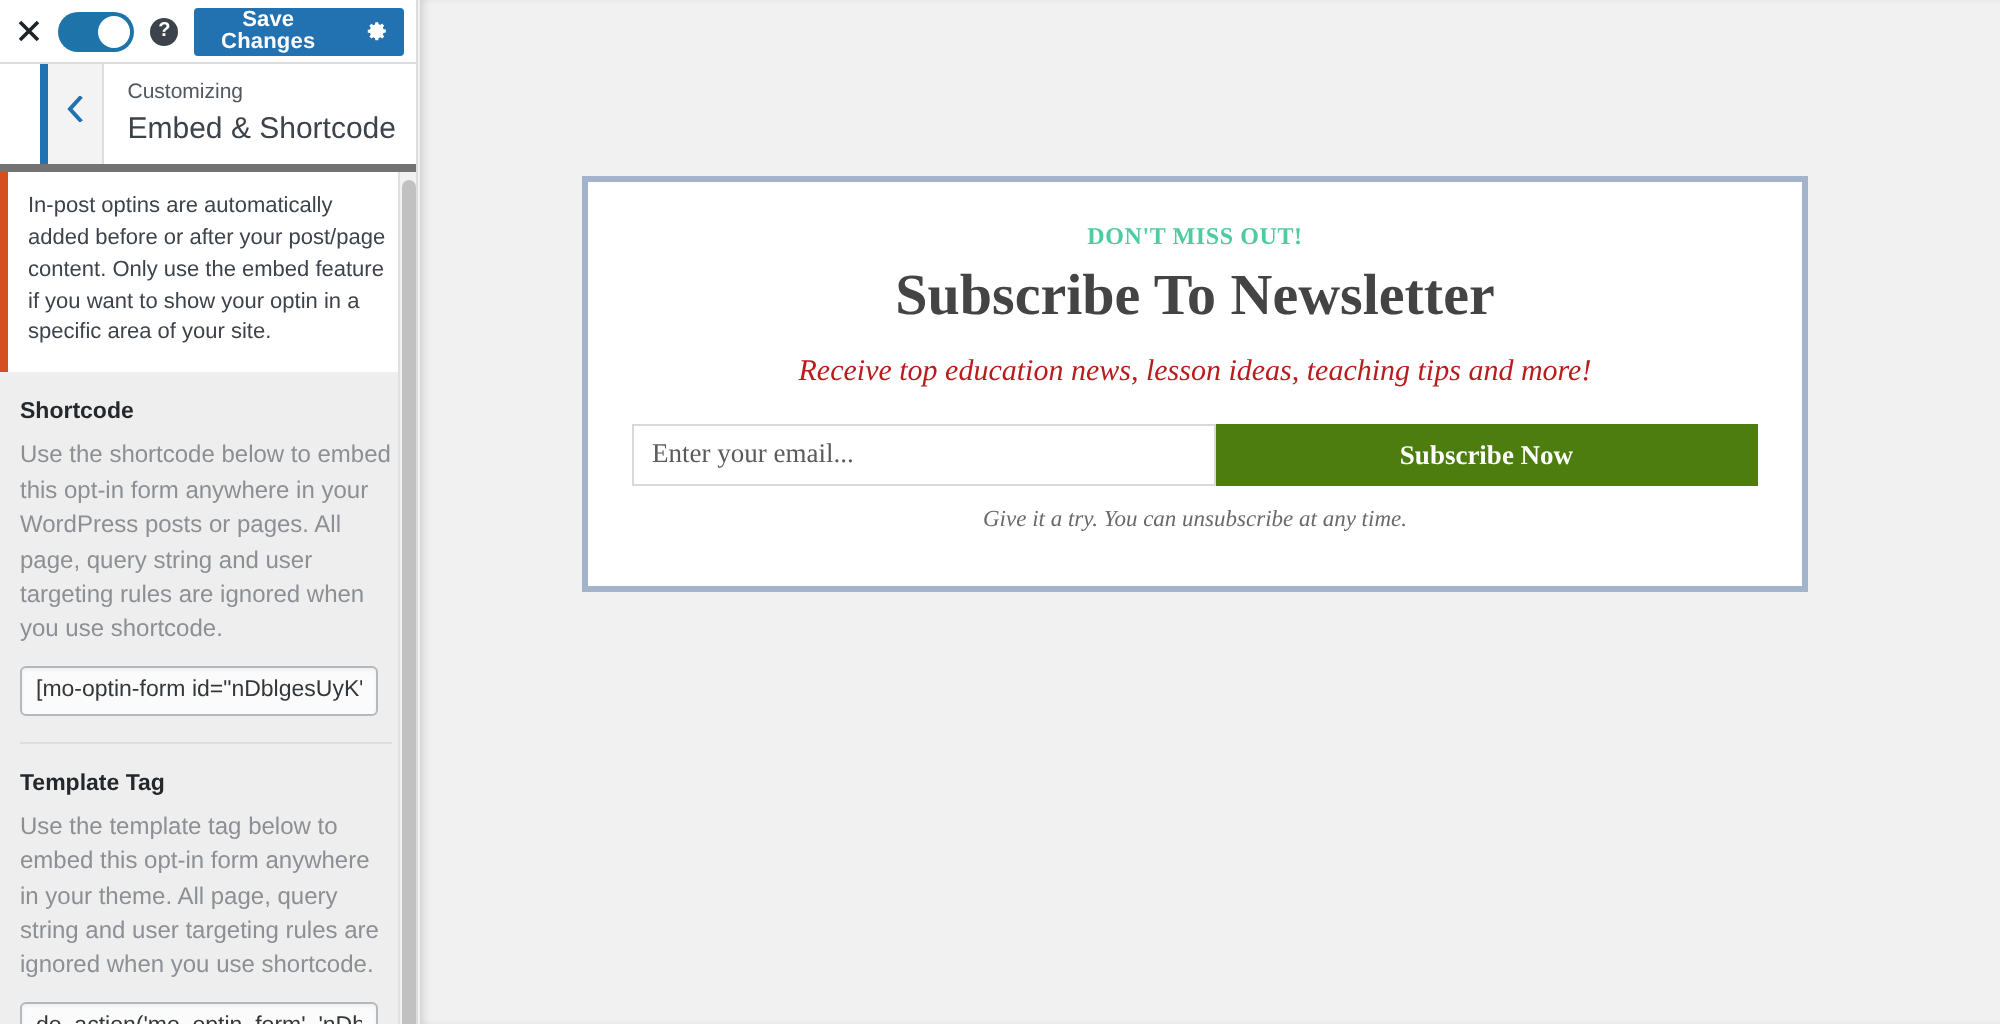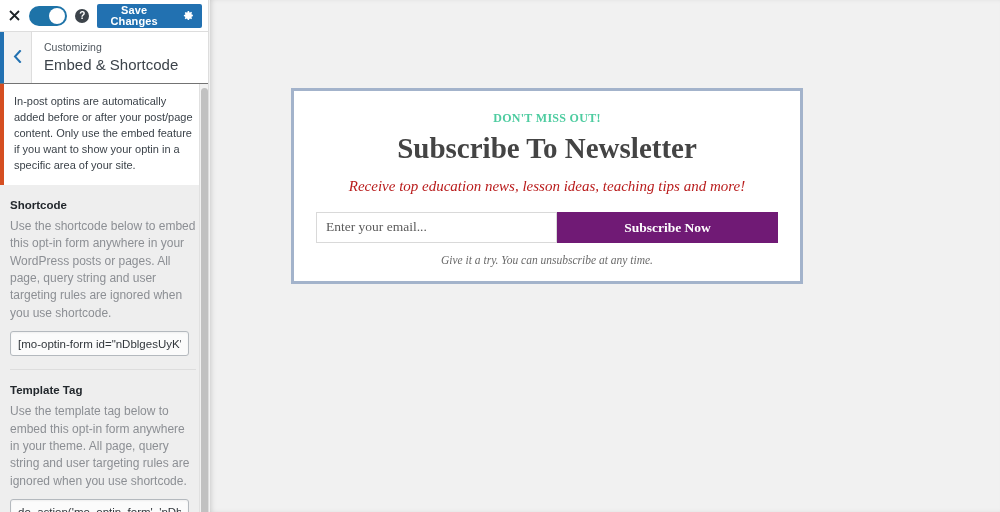--- a/index.html
+++ b/index.html
@@ -74,22 +74,22 @@
     gap: 20px;
     cursor: pointer;
   }
   .cz-save .lbl { font-size: 11px; font-weight: bold; line-height: 1; letter-spacing: .1px; }
   .cz-save .gear { display: flex; align-items: center; }
 
   
   .cz-header {
     min-height: 52px;
     background: #ffffff;
-    border-bottom: 1px solid #737373;
-    display: flex; align-items: stretch;
+    border-bottom: 4px solid #737373;
+    display: flex; align-items: stretch; justify-content: flex-end;
   }
   .cz-back {
     width: 32px;
     background: #f3f3f3;
     border-left: 4px solid #2271b1;
     border-right: 1px solid #dddddd;
     display: flex; align-items: center; justify-content: center;
     cursor: pointer;
     color: #2271b1;
   }
@@ -161,24 +161,24 @@
   #preview {
     position: absolute; left: 210px; top: 0;
     width: 790px; height: 512px;
     background: #f1f1f1;
     box-shadow: inset 3px 0 6px -3px rgba(0,0,0,0.22);
   }
 
   .optin {
     position: absolute;
     left: 81px; top: 88px;
-    width: 512px;
+    width: 613px;
     background: #ffffff;
     border: 3px solid #a3b3cb;
-    padding: 16px 22px 14px 22px;
+    padding: 16px 22px 26px 22px;
     text-align: center;
   }
   .optin-eyebrow {
     font-family: "Liberation Serif", serif;
     font-weight: bold;
     font-size: 12px;
     letter-spacing: 0.3px;
     color: #4ecca0;
     margin: 4px 0 6px 0;
     line-height: 1.2;
@@ -213,21 +213,21 @@
     color: #5b5b5b;
     padding: 0 9px;
     outline: none;
     min-width: 0;
   }
   .optin-field + .optin-field { border-left: none; }
   .optin-field::placeholder { color: #5b5b5b; opacity: 1; }
   .optin-submit {
     flex: 1 1 0;
     border: none;
-    background: #701a75;
+    background: #4d7c0f;
     color: #ffffff;
     font-family: "Liberation Serif", serif;
     font-weight: bold;
     font-size: 13.5px;
     cursor: pointer;
     line-height: 31px;
     padding: 0;
   }
   .optin-note {
     font-family: "Liberation Serif", serif;

